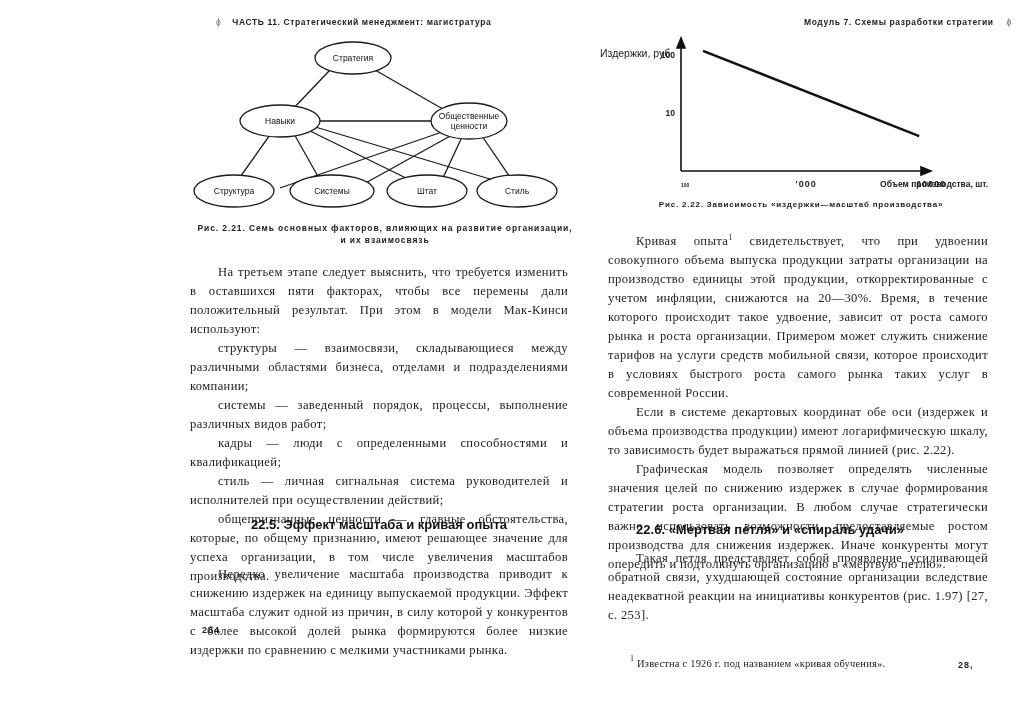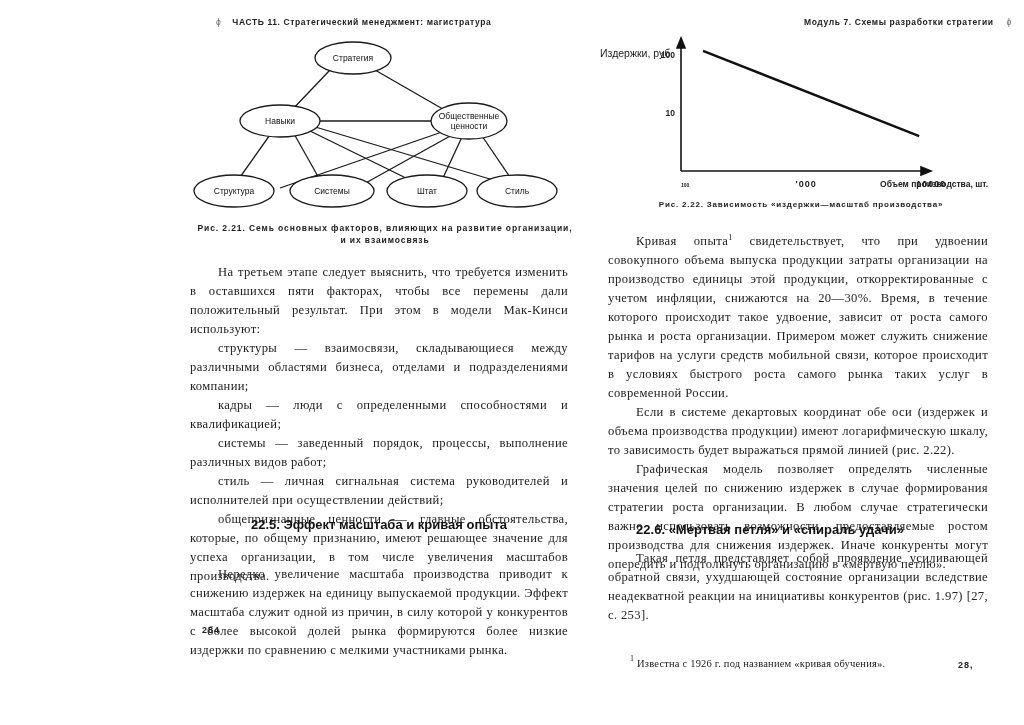--- a/index.html
+++ b/index.html
@@ -60,22 +60,22 @@
 </svg>
 
 <div class="abs caption" style="left:190px; top:222px; width:390px;">
   <div>Рис. 2.21. Семь основных факторов, влияющих на развитие организации,</div>
   <div>и их взаимосвязь</div>
 </div>
 
 <div class="abs body-text" style="left:190px; top:263px; width:378px;">
   <p>На третьем этапе следует выяснить, что требуется изменить в оставшихся пяти факторах, чтобы все перемены дали положительный результат. При этом в модели Мак-Кинси используют:</p>
   <p>структуры — взаимосвязи, складывающиеся между различными областями бизнеса, отделами и подразделениями компании;</p>
+  <p>системы — заведенный порядок, процессы, выполнение различных видов работ;</p>
   <p>кадры — люди с определенными способностями и квалификацией;</p>
-  <p>системы — заведенный порядок, процессы, выполнение различных видов работ;</p>
   <p>стиль — личная сигнальная система руководителей и исполнителей при осуществлении действий;</p>
   <p>общепризнанные ценности — главные обстоятельства, которые, по общему признанию, имеют решающее значение для успеха организации, в том числе увеличения масштабов производства.</p>
 </div>
 
 <div class="abs h2" style="left:190px; top:517px; width:378px;">22.5. Эффект масштаба и кривая опыта</div>
 
 <div class="abs body-text" style="left:190px; top:565px; width:378px;">
   <p>Нередко увеличение масштаба производства приводит к снижению издержек на единицу выпускаемой продукции. Эффект масштаба служит одной из причин, в силу которой у конкурентов с более высокой долей рынка формируются более низкие издержки по сравнению с мелкими участниками рынка.</p>
 </div>
 

